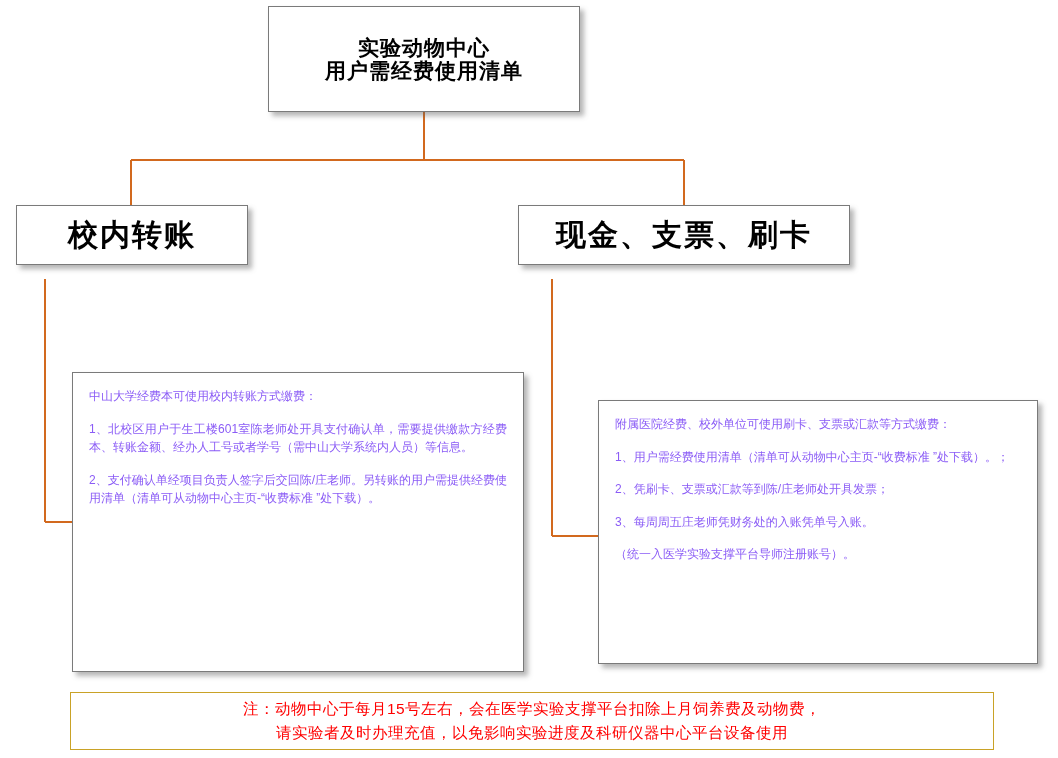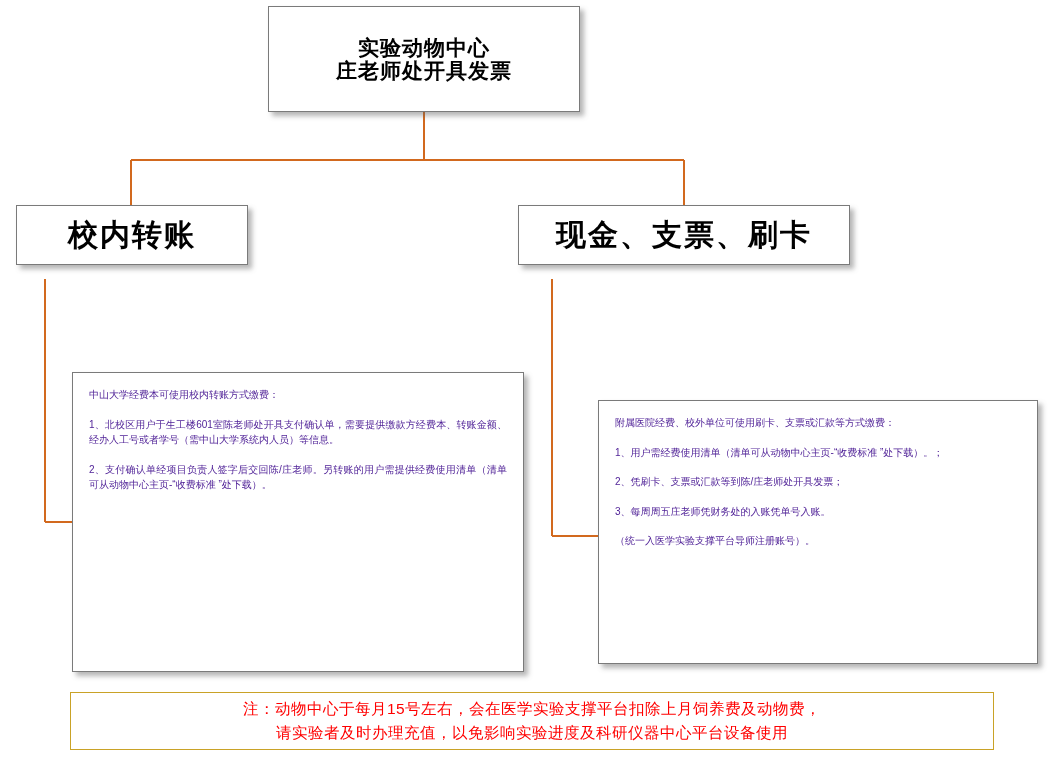--- a/index.html
+++ b/index.html
@@ -90,22 +90,22 @@
     width: 452px;
     height: 300px;
   }
   .detail-right {
     left: 598px;
     top: 400px;
     width: 440px;
     height: 264px;
   }
   .detail-p {
-    font-size: 10px;
-    color: #4c1d95;
+    font-size: 12px;
+    color: #8b5cf6;
     line-height: 1.55;
     margin: 0 0 14px 0;
     text-align: justify;
     font-family: "Liberation Sans", sans-serif;
   }
   .detail-p:last-child {
     margin-bottom: 0;
   }
 
   
@@ -149,21 +149,21 @@
 
     <line x1="45" y1="279" x2="45" y2="522" stroke="#d2691e" stroke-width="2"></line>
     <line x1="45" y1="522" x2="72" y2="522" stroke="#d2691e" stroke-width="2"></line>
 
     <line x1="552" y1="279" x2="552" y2="536" stroke="#d2691e" stroke-width="2"></line>
     <line x1="552" y1="536" x2="598" y2="536" stroke="#d2691e" stroke-width="2"></line>
   </svg>
 
   <div class="box title-box">
     <div class="title-line">实验动物中心</div>
-    <div class="title-line">庄老师处开具发票</div>
+    <div class="title-line">用户需经费使用清单</div>
   </div>
 
   <div class="box branch-box branch-left">
     <div class="branch-label">校内转账</div>
   </div>
 
   <div class="box branch-box branch-right">
     <div class="branch-label">现金、支票、刷卡</div>
   </div>
 

